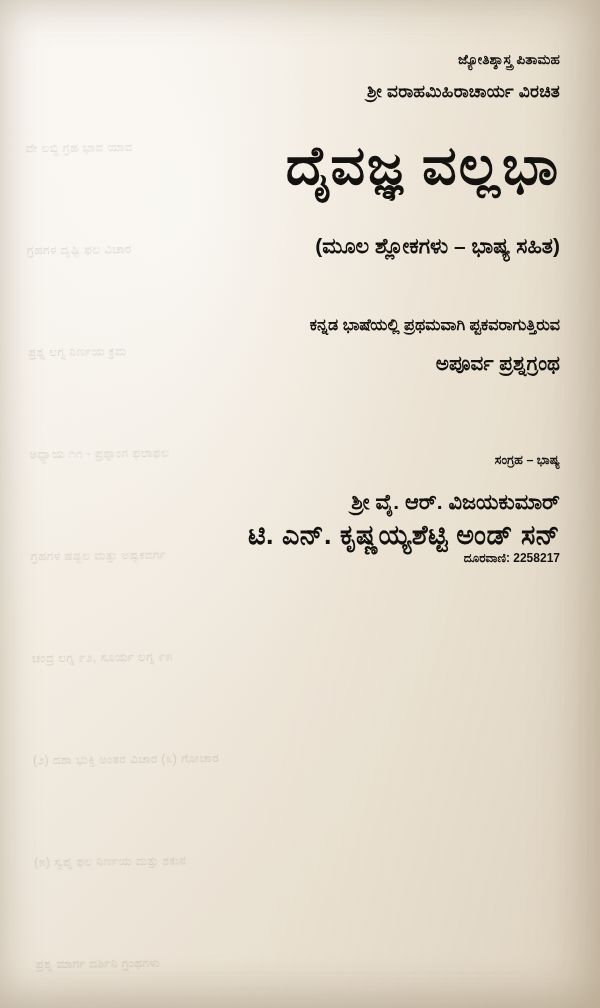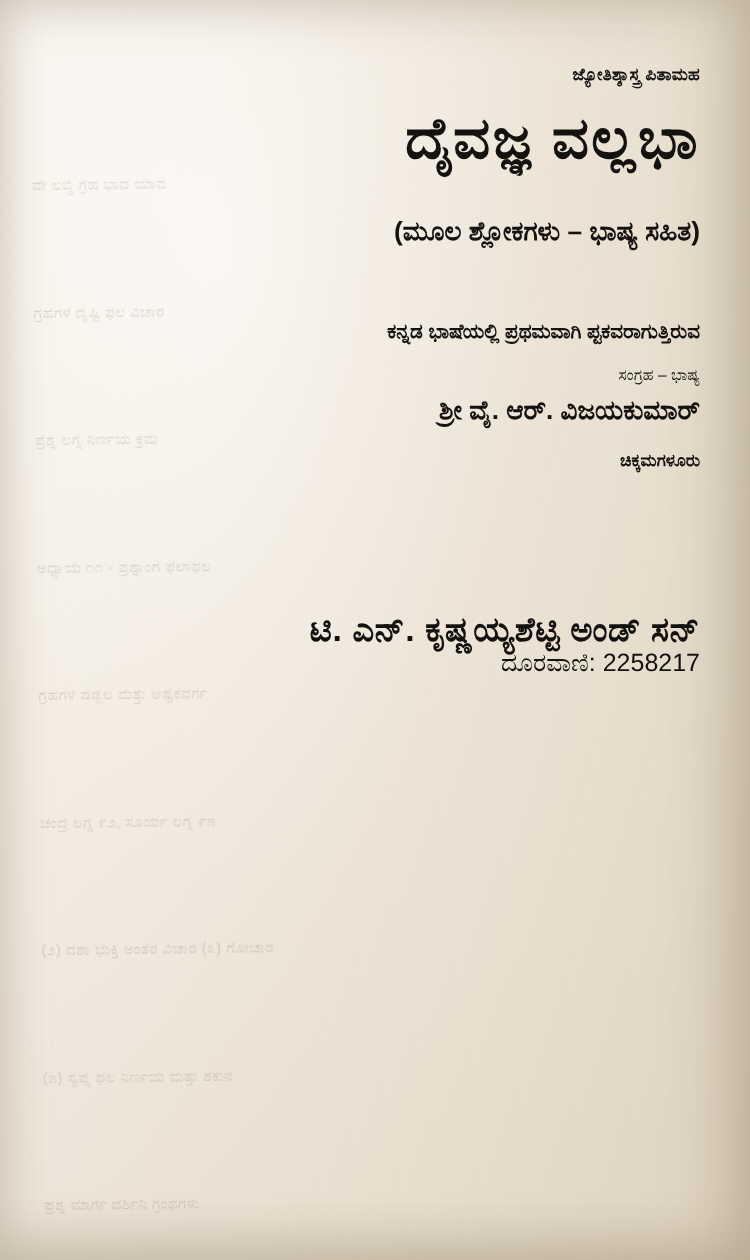--- a/index.html
+++ b/index.html
@@ -78,21 +78,21 @@
     margin-bottom: 14px;
     font-weight: 600;
   }
   .author-line {
     font-size: 17px;
     font-weight: 700;
     margin-bottom: 30px;
     letter-spacing: 0.2px;
   }
   .main-title {
-    font-size: 46px;
+    font-size: 54px;
     font-weight: 700;
     letter-spacing: 2px;
     line-height: 1.25;
     margin: 6px 0 34px 0;
   }
   .subtitle {
     font-size: 21px;
     font-weight: 600;
     margin-bottom: 58px;
   }
@@ -101,27 +101,27 @@
     font-weight: 600;
     margin-bottom: 18px;
   }
   .note-2 {
     font-size: 20px;
     font-weight: 700;
     margin-bottom: 78px;
   }
   .compiled-label {
     font-size: 12.5px;
-    font-weight: 400;
-    margin-bottom: 9px;
+    font-weight: 700;
+    margin-bottom: 22px;
   }
   .compiler-name {
     font-size: 21px;
     font-weight: 700;
-    margin-bottom: 20px;
+    margin-bottom: 6px;
   }
   .compiler-place {
     font-size: 13.5px;
     font-weight: 600;
     margin-bottom: 112px;
   }
   .publisher-label {
     font-size: 14px;
     font-weight: 600;
     margin-bottom: 12px;
@@ -135,22 +135,22 @@
     font-size: 15px;
     font-weight: 600;
     margin-bottom: 12px;
   }
   .publisher-address {
     font-size: 16px;
     font-weight: 600;
     margin-bottom: 10px;
   }
   .publisher-phone {
-    font-size: 20px;
-    font-weight: 400;
+    font-size: 12px;
+    font-weight: 700;
   }
 </style>
 </head>
 <body>
 
 <div class="page">
   <div class="paper-base"></div>
   <div class="paper-warm"></div>
 
   <div class="bleed">
@@ -165,24 +165,25 @@
     <span class="bleed-line kn">ಪ್ರಶ್ನ ಮಾರ್ಗ ದರ್ಶಿನಿ ಗ್ರಂಥಗಳು</span>
     
     
     
     
     
   </div>
 
   <div class="content">
     <div class="epithet kn">ಜ್ಯೋತಿಶ್ಶಾಸ್ತ್ರ ಪಿತಾಮಹ</div>
+    <div class="author-line kn">ಶ್ರೀ ವರಾಹಮಿಹಿರಾಚಾರ್ಯ ವಿರಚಿತ</div>
     <div class="main-title kn">ದೈವಜ್ಞ ವಲ್ಲಭಾ</div>
     <div class="subtitle kn">(ಮೂಲ ಶ್ಲೋಕಗಳು – ಭಾಷ್ಯ ಸಹಿತ)</div>
     <div class="note-1 kn">ಕನ್ನಡ ಭಾಷೆಯಲ್ಲಿ ಪ್ರಥಮವಾಗಿ ಪ್ಟಕವರಾಗುತ್ತಿರುವ</div>
+    <div class="note-2 kn">ಅಪೂರ್ವ ಪ್ರಶ್ನಗ್ರಂಥ</div>
     <div class="compiled-label kn">ಸಂಗ್ರಹ – ಭಾಷ್ಯ</div>
     <div class="compiler-name kn">ಶ್ರೀ ವೈ. ಆರ್. ವಿಜಯಕುಮಾರ್</div>
-    <div class="compiler-place kn">ಚಿಕ್ಕಮಗಳೂರು</div>
     <div class="publisher-name kn">ಟಿ. ಎನ್. ಕೃಷ್ಣಯ್ಯಶೆಟ್ಟಿ ಅಂಡ್ ಸನ್</div>
     <div class="publisher-phone kn">ದೂರವಾಣಿ: 2258217</div>
   </div>
 
   <div class="edge-shadow"></div>
 </div>
 
 </body></html>

